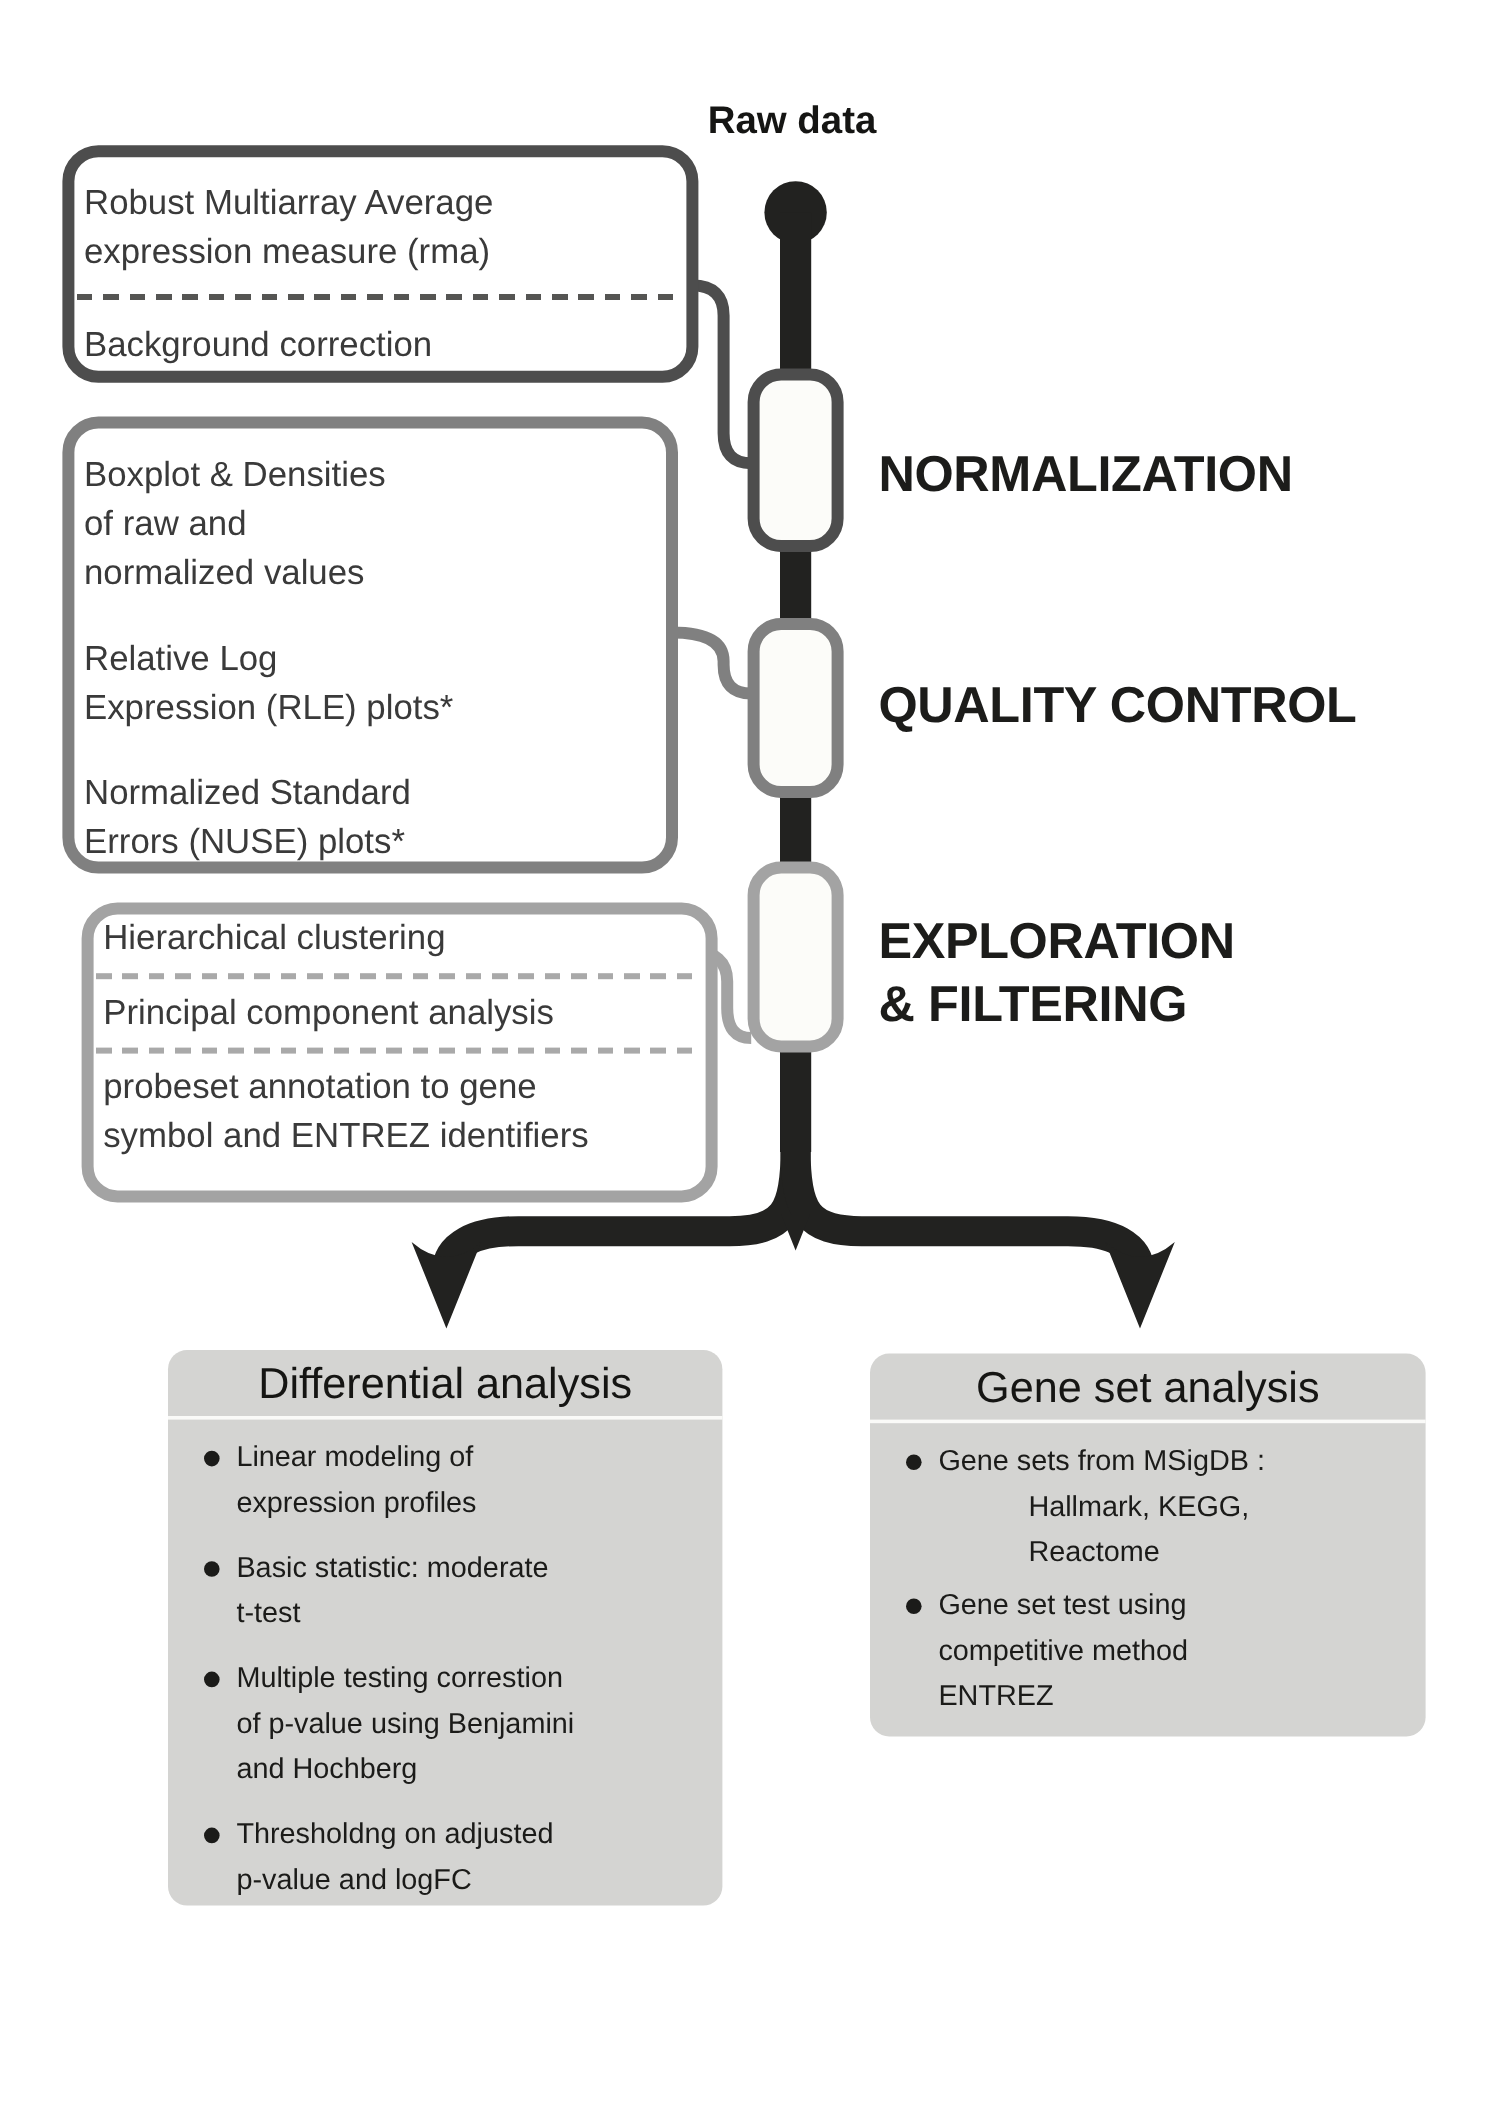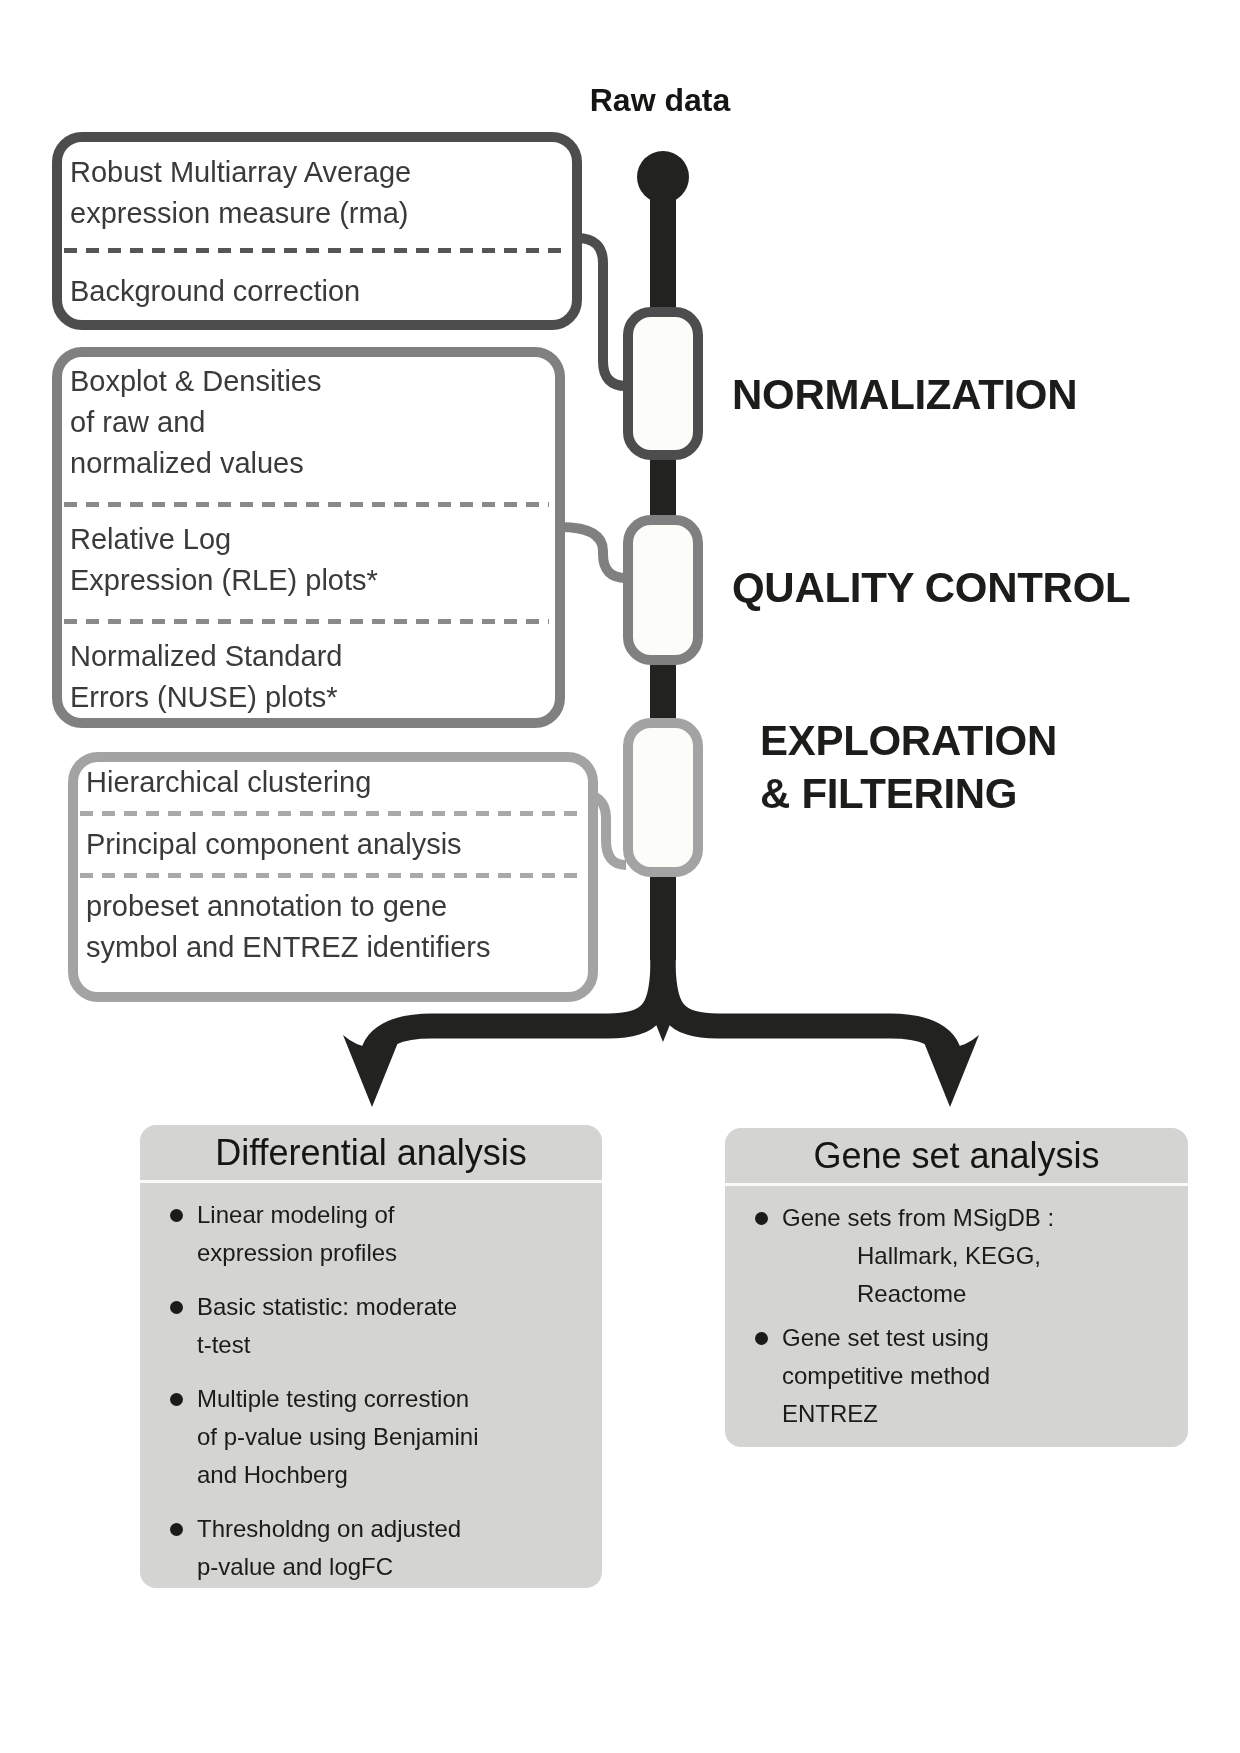--- a/index.html
+++ b/index.html
@@ -17,23 +17,23 @@
   }
   .pipe-box .bline{padding:0 8px;white-space:nowrap;}
   .dash-div{height:5px;margin:18px 6px 12px 2px;}
   .lv1{border:10px solid #4d4d4d;}
   .lv2{border:10px solid #808080;}
   .lv3{border:10px solid #a3a3a3;}
   .dash1{background:repeating-linear-gradient(to right,#555553 0,#555553 13px,transparent 13px,transparent 22px);}
   .dash2{background:repeating-linear-gradient(to right,#8a8a8a 0,#8a8a8a 13px,transparent 13px,transparent 22px);}
   .dash3{background:repeating-linear-gradient(to right,#a9a9a9 0,#a9a9a9 13px,transparent 13px,transparent 22px);}
 
-  #box-norm{left:52px;top:132px;width:530px;height:198px;padding-top:10px;}
+  #box-norm{left:52px;top:121px;width:530px;height:198px;padding-top:10px;justify-content:flex-end;}
   #box-norm .dash-div{margin:14px 6px 18px 2px;}
-  #box-qc{left:52px;top:347px;width:513px;height:381px;padding-top:4px;}
+  #box-qc{left:52px;top:347px;width:513px;height:381px;padding-top:19px;}
   #box-qc .dash-div{margin:18px 6px 12px 2px;}
   #box-exp{left:36px;top:752px;width:530px;height:250px;padding-top:0;margin-left:32px;}
   #box-exp .dash-div{margin:8px 6px 8px 2px;}
 
   
   .pill{
     position:absolute;z-index:2;box-sizing:border-box;width:80px;
     background:#fcfcf9;border-radius:28px;
   }
   #pill-norm{left:623px;top:307px;height:153px;}
@@ -44,21 +44,21 @@
   .raw-label{
     position:absolute;z-index:3;left:575px;top:82px;width:170px;text-align:center;
     font-size:32px;font-weight:bold;color:#151513;white-space:nowrap;
   }
   .stage-label{
     position:absolute;z-index:3;left:732px;font-size:42px;line-height:53px;
     font-weight:bold;color:#1c1c1a;letter-spacing:-0.3px;white-space:nowrap;
   }
   #label-norm{top:368px;}
   #label-qc{top:561px;}
-  #label-exp{top:714px;margin-left:28px;}
+  #label-exp{top:757px;}
 
   
   .panel{
     position:absolute;z-index:2;box-sizing:border-box;background:#d4d4d2;
     border-radius:16px;color:#1b1b19;
   }
   #panel-diff{left:140px;top:1125px;width:462px;height:463px;}
   #panel-gene{left:725px;top:1128px;width:463px;height:319px;}
   .panel-title{
     height:55px;line-height:55px;text-align:center;font-size:36px;color:#151513;

